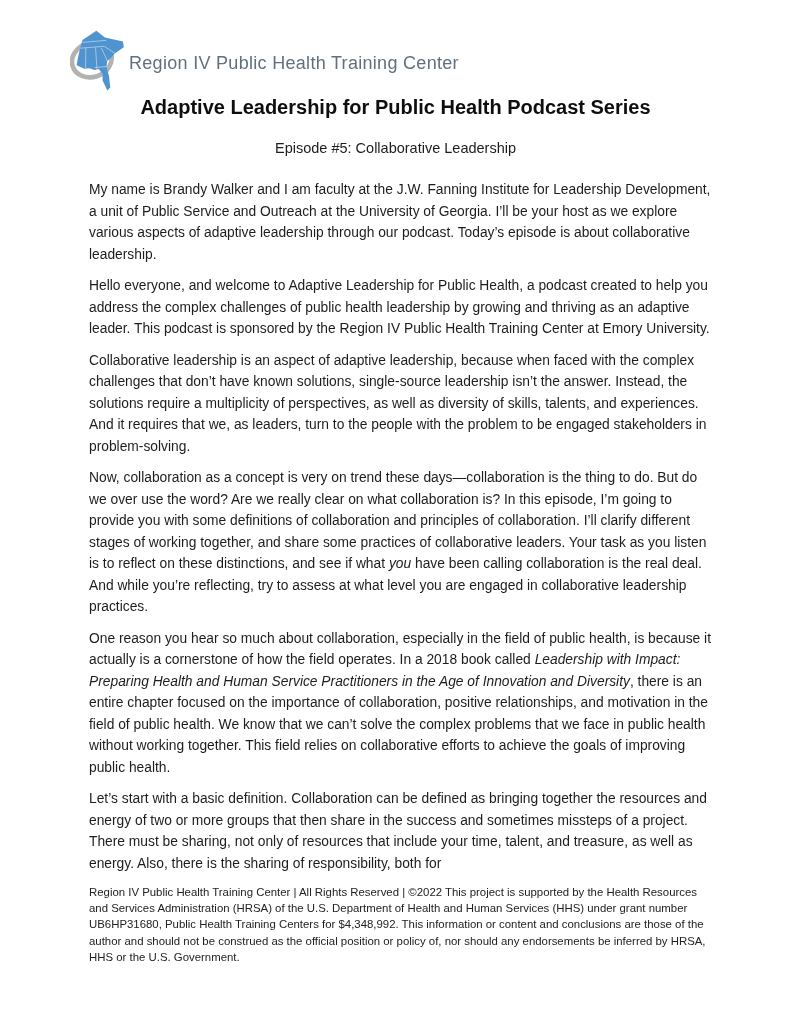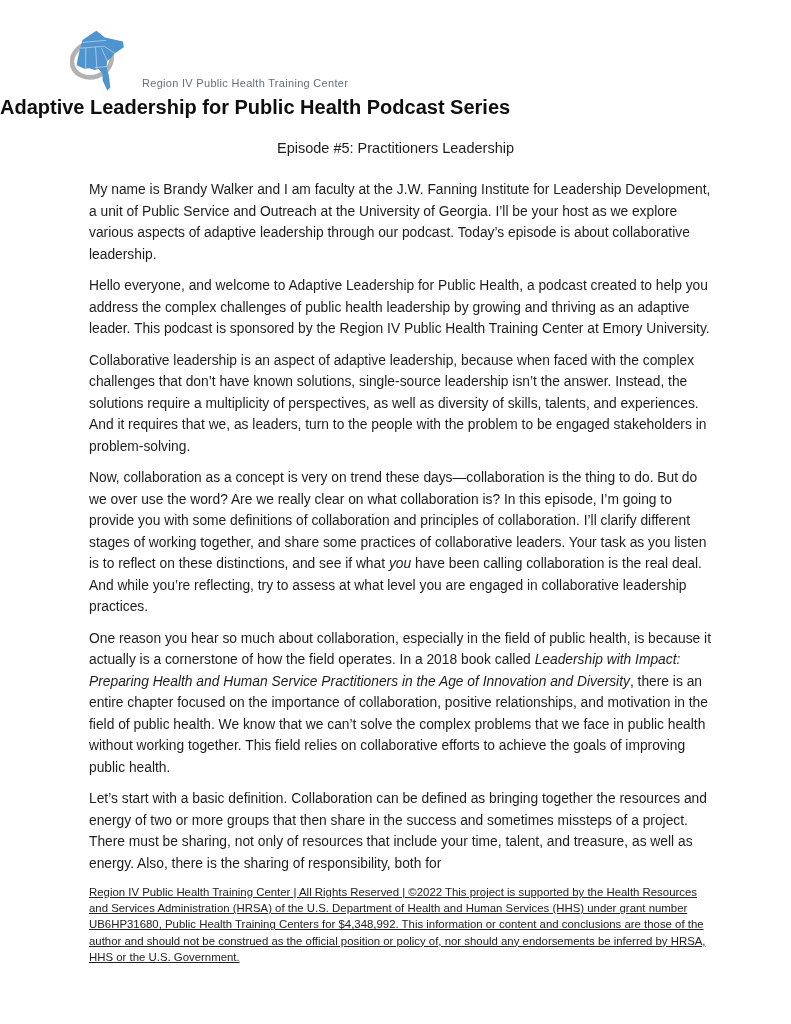--- a/index.html
+++ b/index.html
@@ -24,32 +24,32 @@
     position: absolute;
     top: 29px;
     left: 70px;
     width: 56px;
     height: 64px;
   }
   .logo svg { width: 100%; height: 100%; display: block; }
   .logo-text {
     position: absolute;
     top: 53px;
-    left: 142px;
-    font-size: 11px;
+    left: 129px;
+    font-size: 18px;
     letter-spacing: 0.3px;
     color: #61707f;
     white-space: nowrap;
-    margin-top: 24px;
   }
 
   
   .title {
     margin: 0;
     padding-top: 96px;
+    text-align: center;
     font-size: 20px;
     font-weight: bold;
     color: #0e0e0e;
   }
   .subtitle {
     margin: 0;
     padding-top: 21px;
     text-align: center;
     font-size: 14.5px;
     font-weight: normal;
@@ -66,21 +66,20 @@
   }
   .content p { margin: 0 0 10px 0; }
   .content em { }
 
   
   .footer {
     margin: 10px 78px 0 89px;
     font-size: 11.4px;
     line-height: 16.2px;
     color: #222222;
-    text-decoration: underline;
   }
   .footer p { margin: 0; }
 </style>
 </head>
 <body>
 
 <div class="page">
 
   <div class="logo">
     <svg viewBox="0 0 54 62" xmlns="http://www.w3.org/2000/svg">
@@ -99,21 +98,21 @@
         <path d="M15.2,18.5 L15,38"></path>
         <path d="M24.6,17.8 L26,39"></path>
         <path d="M30.3,18.4 L36,31"></path>
         <path d="M23.7,37.3 L35.2,36.4"></path>
       </g>
     </svg>
   </div>
   <span class="logo-text">Region IV Public Health Training Center</span>
 
   <h1 class="title">Adaptive Leadership for Public Health Podcast Series</h1>
-  <h2 class="subtitle">Episode #5: Practitioners Leadership</h2>
+  <h2 class="subtitle">Episode #5: Collaborative Leadership</h2>
 
   <div class="content">
       <p><span>My name is Brandy Walker and I am faculty at the J.W. Fanning Institute for Leadership Development, a unit of Public Service and Outreach at the University of Georgia. I’ll be your host as we explore various aspects of adaptive leadership through our podcast. Today’s episode is about collaborative leadership.</span></p>
       <p><span>Hello everyone, and welcome to Adaptive Leadership for Public Health, a podcast created to help you address the complex challenges of public health leadership by growing and thriving as an adaptive leader.  This podcast is sponsored by the Region IV Public Health Training Center at Emory University.</span></p>
       <p><span>Collaborative leadership is an aspect of adaptive leadership, because when faced with the complex challenges that don’t have known solutions, single-source leadership isn’t the answer. Instead, the solutions require a multiplicity of perspectives, as well as diversity of skills, talents, and experiences. And it requires that we, as leaders, turn to the people with the problem to be engaged stakeholders in problem-solving.</span></p>
       <p><span>Now, collaboration as a concept is very on trend these days—collaboration is the thing to do. But do we over use the word? Are we really clear on what collaboration is? In this episode, I’m going to provide you with some definitions of collaboration and principles of collaboration. I’ll clarify different stages of working together, and share some practices of collaborative leaders. Your task as you listen is to reflect on these distinctions, and see if what </span><em>you</em><span> have been calling collaboration is the real deal. And while you’re reflecting, try to assess at what level you are engaged in collaborative leadership practices.</span></p>
       <p><span>One reason you hear so much about collaboration, especially in the field of public health, is because it actually is a cornerstone of how the field operates. In a 2018 book called </span><em>Leadership with Impact: Preparing Health and Human Service Practitioners in the Age of Innovation and Diversity</em><span>, there is an entire chapter focused on the importance of collaboration, positive relationships, and motivation in the field of public health. We know that we can’t solve the complex problems that we face in public health without working together. This field relies on collaborative efforts to achieve the goals of improving public health.</span></p>
       <p><span>Let’s start with a basic definition. Collaboration can be defined as bringing together the resources and energy of two or more groups that then share in the success and sometimes missteps of a project. There must be sharing, not only of resources that include your time, talent, and treasure, as well as energy. Also, there is the sharing of responsibility, both for</span></p>
     </div>
 

